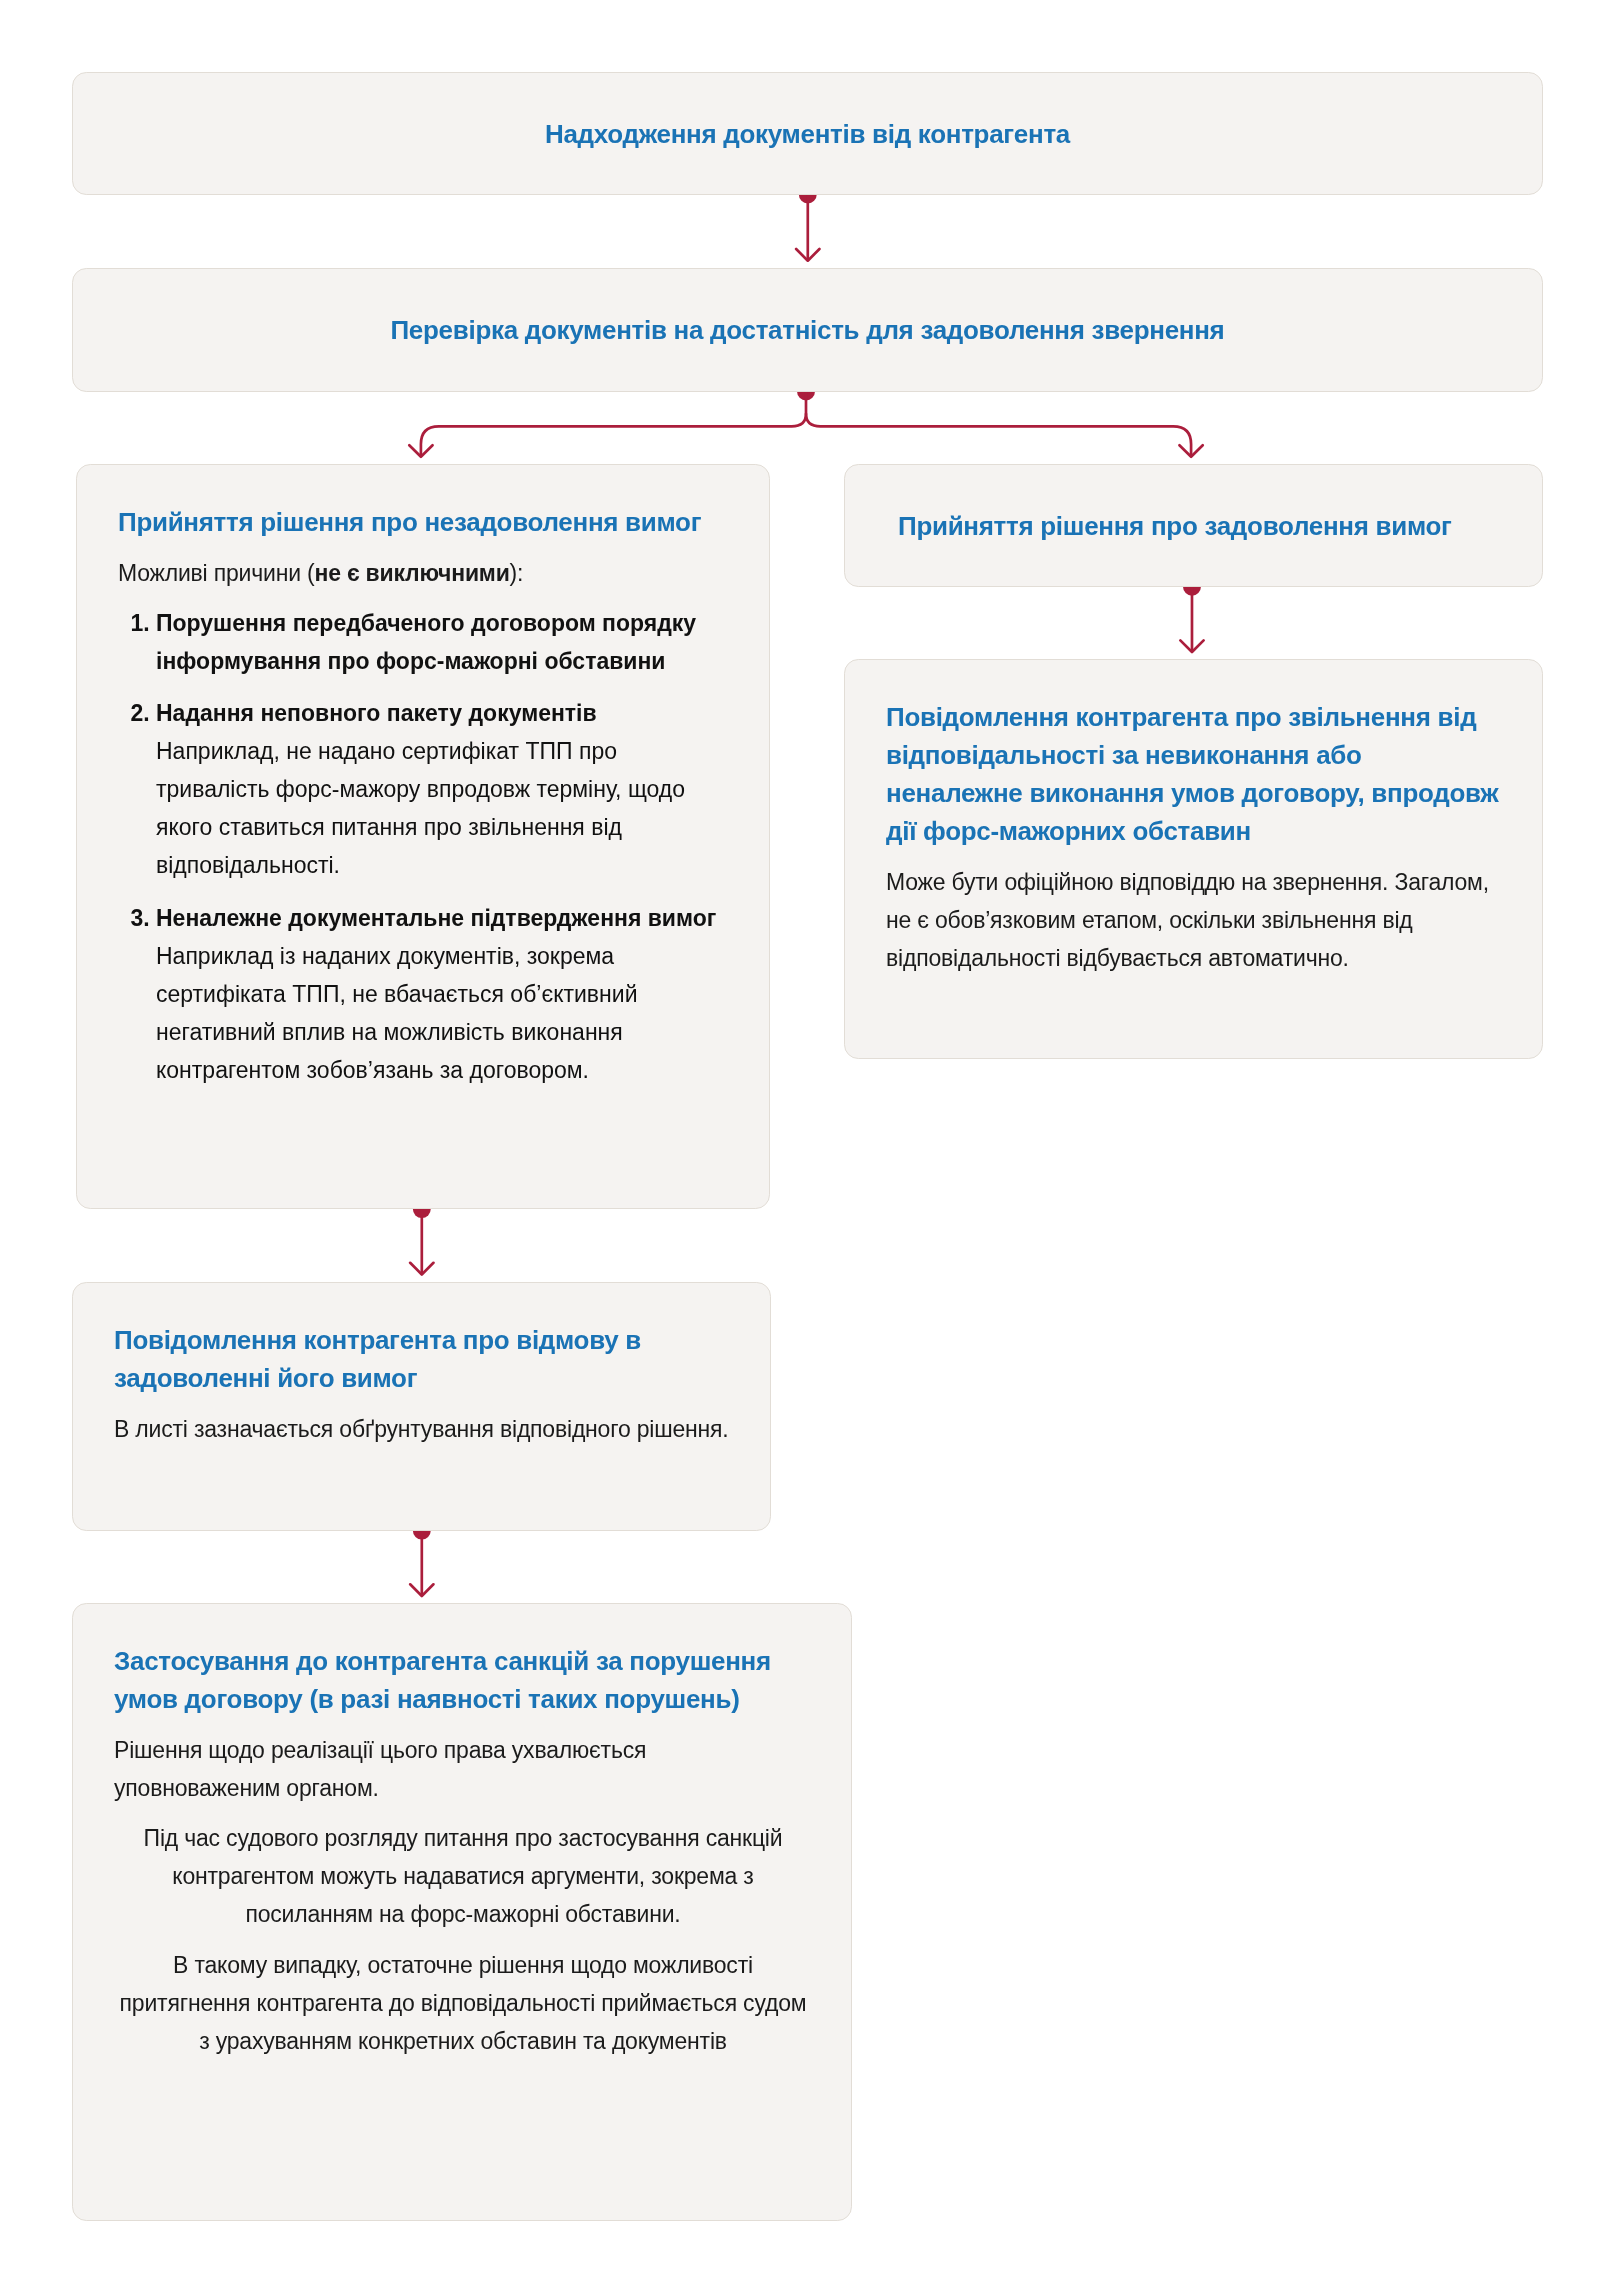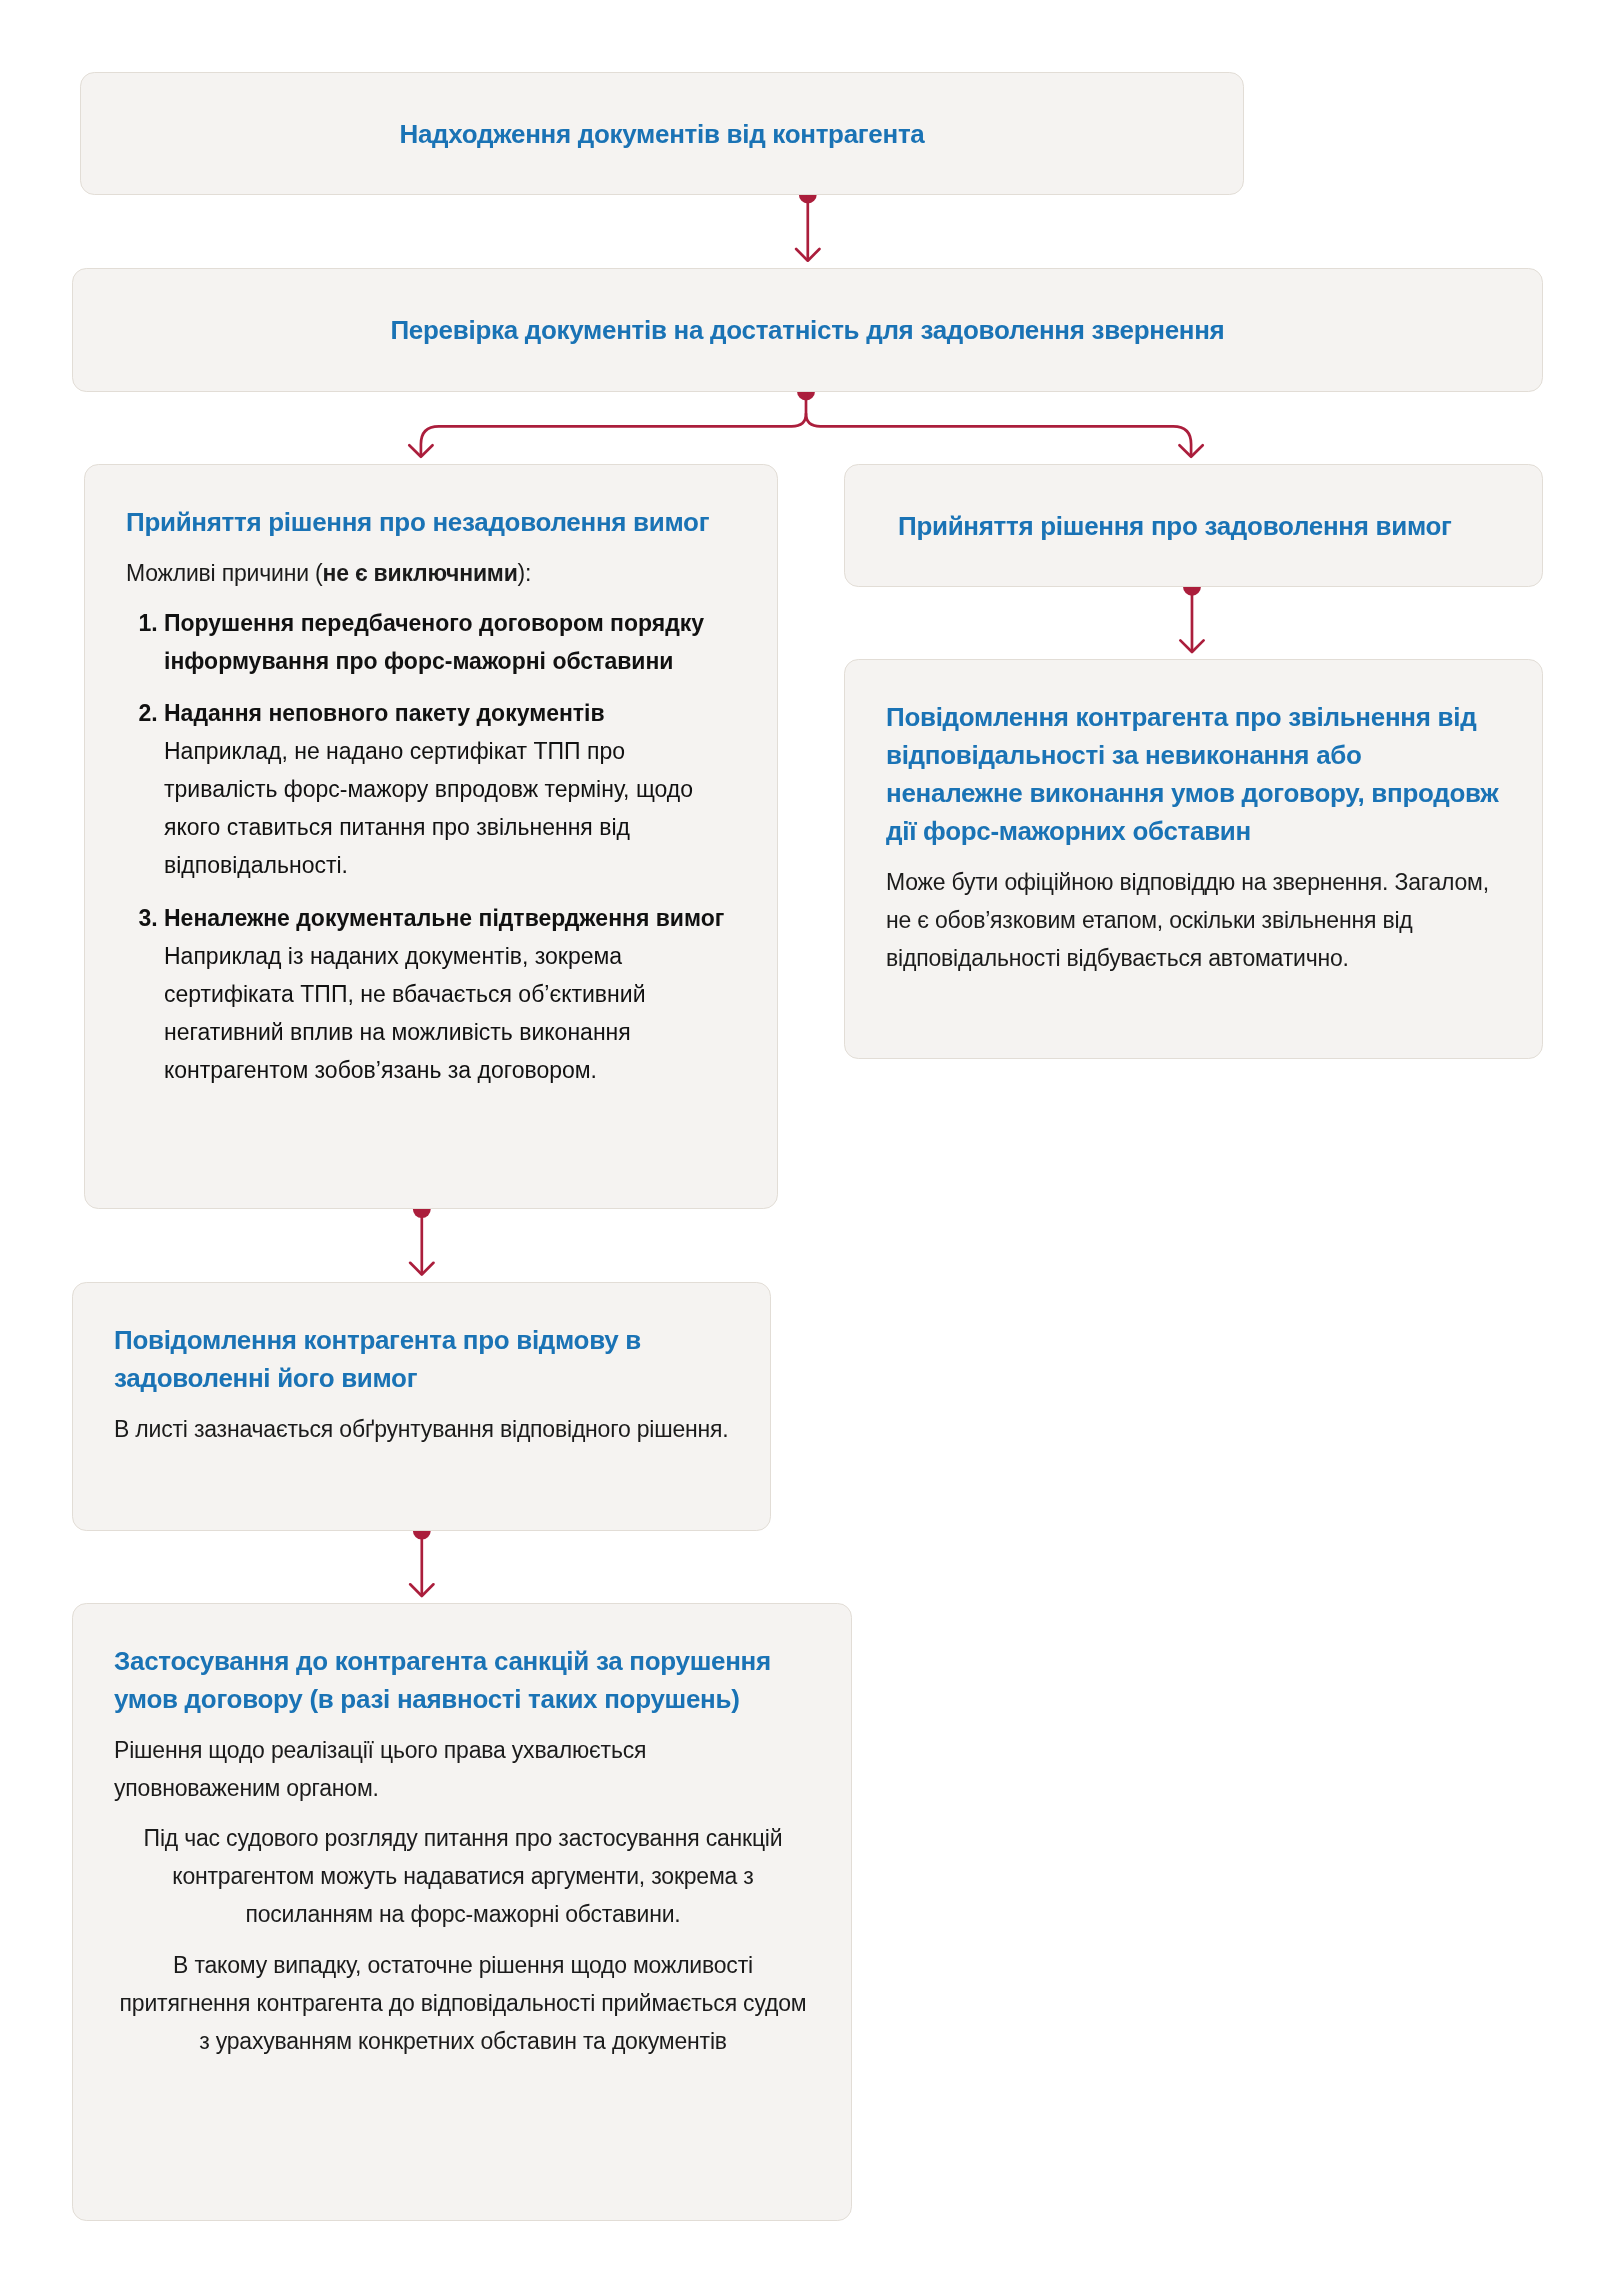--- a/index.html
+++ b/index.html
@@ -59,29 +59,29 @@
     </g>
 
     <g>
       <circle cx="471" cy="1709" r="10" fill="#ab1e3c" stroke="none"></circle>
       <line x1="471" y1="1709" x2="471" y2="1781"></line>
       <polyline points="458,1769 471,1782 484,1769"></polyline>
     </g>
   </g>
 </svg>
 
-<div class="box center" style="left: 80px; top: 72px; width: 1164px; height: 123px; background: rgb(245, 243, 241); border-color: rgb(226, 221, 214);">
+<div class="box center" style="left: 72px; top: 72px; width: 1471px; height: 123px; background: rgb(245, 243, 241); border-color: rgb(226, 221, 214);">
   <h2 class="title" style="color: rgb(26, 115, 181);">Надходження документів від контрагента</h2>
 </div>
 
 <div class="box center" style="left: 72px; top: 268px; width: 1471px; height: 124px; background: rgb(245, 243, 241); border-color: rgb(226, 221, 214);">
   <h2 class="title" style="color: rgb(26, 115, 181);">Перевірка документів на достатність для задоволення звернення</h2>
 </div>
 
-<div class="box padded" style="left: 84px; top: 464px; width: 694px; height: 745px; background: rgb(245, 243, 241); border-color: rgb(226, 221, 214);">
+<div class="box padded" style="left: 76px; top: 464px; width: 694px; height: 745px; background: rgb(245, 243, 241); border-color: rgb(226, 221, 214);">
   <h2 class="title" style="color: rgb(26, 115, 181);">Прийняття рішення про незадоволення вимог</h2>
   <p class="body-text" style="margin-top:12.5px;">
     <span>Можливі причини (</span><b class="em">не є виключними</b><span>):</span>
   </p>
   <ol class="reasons">
     <li>
       <span class="reason-title">Порушення передбаченого договором порядку інформування про форс-мажорні обставини</span>
     </li>
     <li>
       <span class="reason-title">Надання неповного пакету документів</span>

